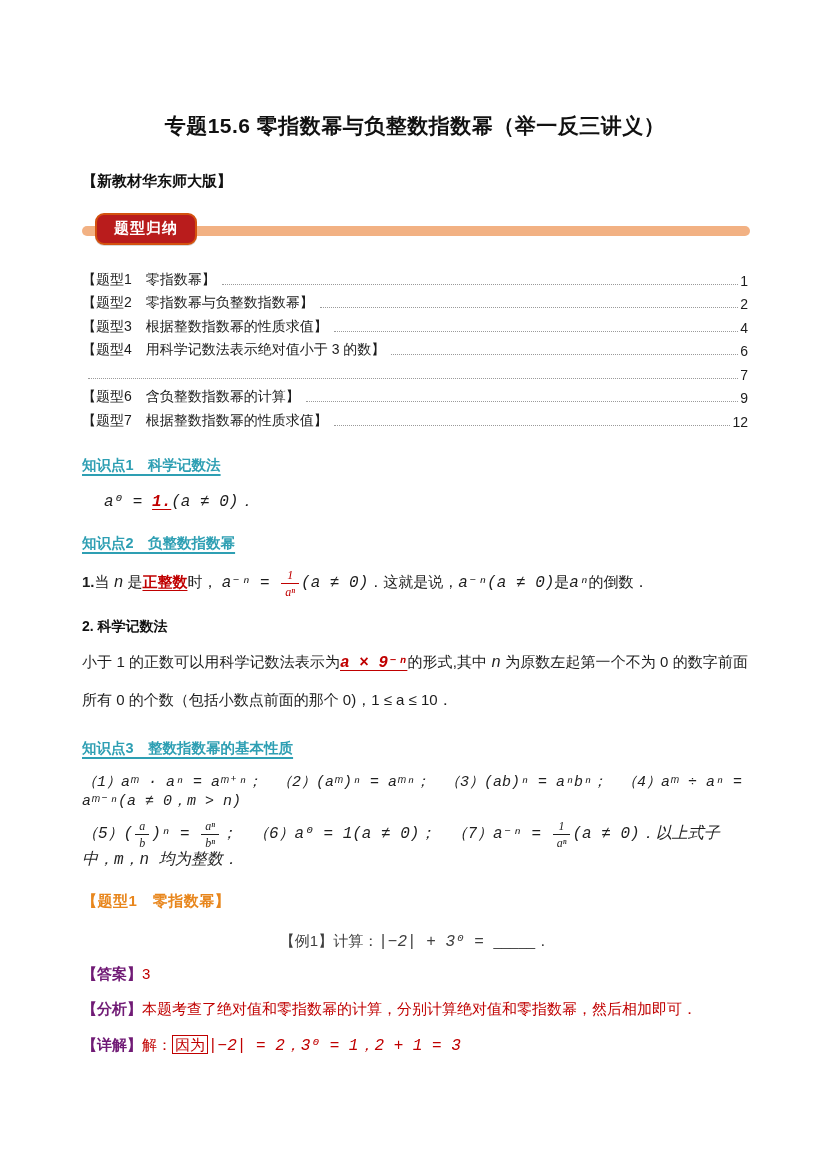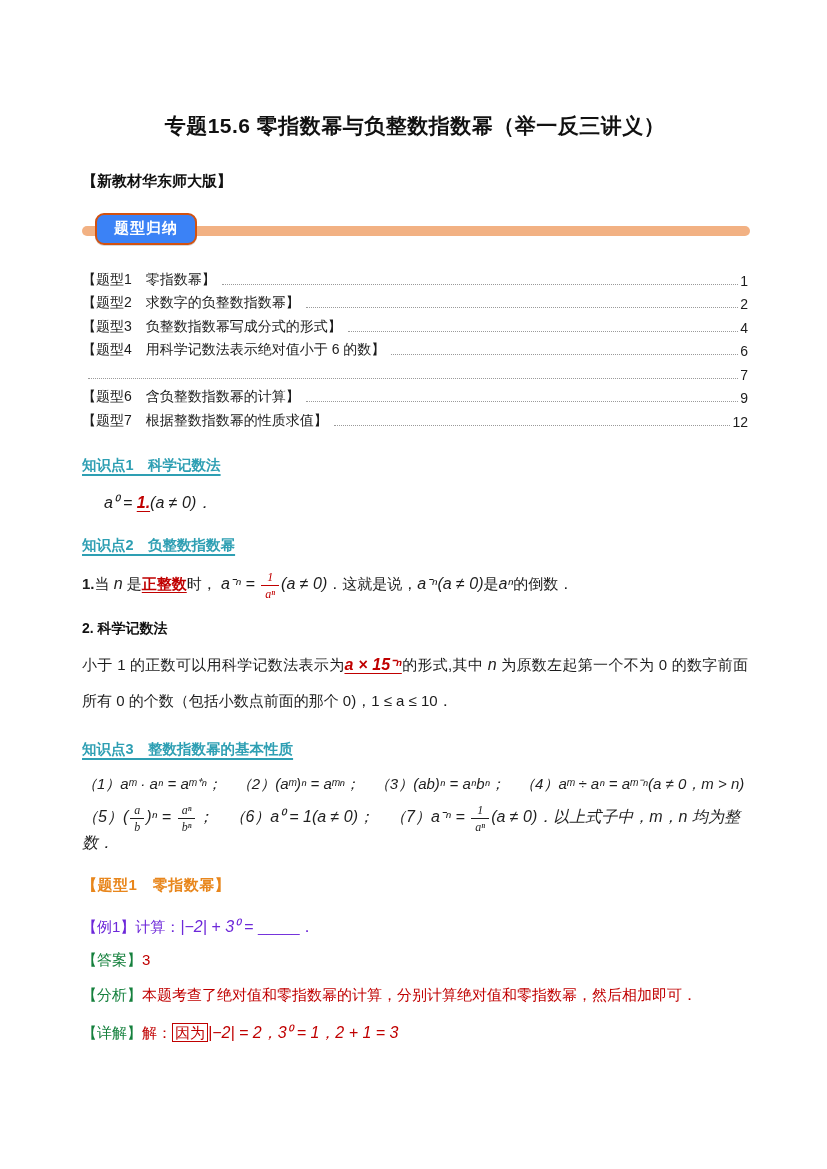--- a/index.html
+++ b/index.html
@@ -25,21 +25,21 @@
   }
 
   
   .section-banner { position:relative; height:34px; margin-top:22px; }
   .banner-bar {
     position:absolute; left:0; right:-2px; top:13px; height:10px;
     background:#f2b183; border-radius:5px;
   }
   .banner-badge {
     position:absolute; left:13px; top:0;
-    background:#3b82f6;
+    background:#b91c1c;
     border:2px solid #d4520f;
     border-radius:9px;
     padding:4px 17px 5px;
     color:#ffffff; font-size:15px; font-weight:700;
     letter-spacing:1px;
     box-shadow:0 1px 0 rgba(0,0,0,0.15);
   }
 
   
   .toc { margin-top:20px; }
@@ -59,21 +59,21 @@
   .kp-heading {
     color:#2e9fb3; font-size:14.5px; font-weight:700;
     text-decoration:underline; text-underline-offset:4px;
     text-decoration-thickness:1.5px;
   }
   .kp1-heading { margin-top:24px; }
   .kp2-heading { margin-top:22px; }
   .kp3-heading { margin-top:22px; }
 
   
-  .math { font-family:Liberation Sans, sans-serif; font-style:italic; font-size:16px; }
+  .math { font-family:Liberation Mono, monospace; font-style:italic; font-size:16px; }
   .body-line { margin-top:16px; font-size:15px; color:#1c1c1c; }
   .indent { padding-left:22px; }
   .red { color:#c00000; }
   .red-underline { color:#c00000; font-weight:700; text-decoration:underline; text-underline-offset:3px; }
   .bold { font-weight:700; }
 
   .frac {
     display:inline-block; vertical-align:-9px; text-align:center;
     font-family:"Liberation Serif", serif; font-style:italic;
     line-height:1; margin:0 2px;
@@ -82,25 +82,25 @@
   .frac .den { display:block; font-size:12px; padding:2px 4px 0; }
 
   .sci-heading { margin-top:20px; font-size:14px; font-weight:700; color:#111; }
   .sci-para { margin-top:8px; font-size:15px; line-height:2.35; color:#1c1c1c; text-align:justify; }
 
   .kp3-line1 { margin-top:14px; font-size:15px; }
   .kp3-line2 { margin-top:10px; font-size:15px; }
 
   
   .topic-heading { margin-top:22px; font-size:15px; font-weight:700; color:#e8861c; letter-spacing:0.5px; }
-  .example-line { margin-top:20px; font-size:15px; color:#6d28d9; }
+  .example-line { margin-top:20px; font-size:15px; color:#404040;text-align:center; }
   .answer-line { margin-top:14px; font-size:15px; }
   .analysis-line { margin-top:16px; font-size:15px; }
   .detail-line { margin-top:16px; font-size:15px; }
-  .label-red { color:#15803d; font-weight:400; }
+  .label-red { color:#701a75; font-weight:700; }
   .boxed { border:1px solid #c00000; padding:0 2px; }
 </style>
 </head>
 <body>
 
 <div class="page">
 
   <h1 class="doc-title">专题15.6 零指数幂与负整数指数幂（举一反三讲义）</h1>
   <div class="doc-subtitle">【新教材华东师大版】</div>
 
@@ -109,31 +109,31 @@
     <div class="banner-badge">题型归纳</div>
   </div>
 
   <div class="toc">
     <div class="toc-row">
       <span class="toc-label">【题型1　零指数幂】</span>
       <span class="toc-dots"></span>
       <span class="toc-page">1</span>
     </div>
     <div class="toc-row">
-      <span class="toc-label">【题型2　求数字的负整数指数幂】</span>
+      <span class="toc-label">【题型2　零指数幂与负整数指数幂】</span>
       <span class="toc-dots"></span>
       <span class="toc-page">2</span>
     </div>
     <div class="toc-row">
-      <span class="toc-label">【题型3　负整数指数幂写成分式的形式】</span>
+      <span class="toc-label">【题型3　根据整数指数幂的性质求值】</span>
       <span class="toc-dots"></span>
       <span class="toc-page">4</span>
     </div>
     <div class="toc-row">
-      <span class="toc-label">【题型4　用科学记数法表示绝对值小于 6 的数】</span>
+      <span class="toc-label">【题型4　用科学记数法表示绝对值小于 3 的数】</span>
       <span class="toc-dots"></span>
       <span class="toc-page">6</span>
     </div>
     <div class="toc-row">
       <span class="toc-dots"></span>
       <span class="toc-page">7</span>
     </div>
     <div class="toc-row">
       <span class="toc-label">【题型6　含负整数指数幂的计算】</span>
       <span class="toc-dots"></span>
@@ -152,21 +152,21 @@
     <span class="math">a⁰ = </span><span class="math red-underline">1.</span><span class="math">(a ≠ 0)．</span>
   </div>
 
   <div class="kp-heading kp2-heading">知识点2　负整数指数幂</div>
   <div class="body-line">
     <span class="bold">1.</span><span>当 </span><span class="math">n</span><span> 是</span><span class="red-underline">正整数</span><span>时， </span><span class="math">a⁻ⁿ = </span><span class="frac red"><span class="num">1</span><span class="den">aⁿ</span></span><span class="math">(a ≠ 0)</span><span>．这就是说，</span><span class="math">a⁻ⁿ(a ≠ 0)</span><span>是</span><span class="math">aⁿ</span><span>的倒数．</span>
   </div>
 
   <div class="sci-heading">2. 科学记数法</div>
   <div class="sci-para">
-    <span>小于 1 的正数可以用科学记数法表示为</span><span class="math red-underline">a × 15⁻ⁿ</span><span>的形式,其中 </span><span class="math">n</span><span> 为原数左起第一个不为 0 的数字前面所有 0 的个数（包括小数点前面的那个 0)，1 ≤ a ≤ 10．</span>
+    <span>小于 1 的正数可以用科学记数法表示为</span><span class="math red-underline">a × 9⁻ⁿ</span><span>的形式,其中 </span><span class="math">n</span><span> 为原数左起第一个不为 0 的数字前面所有 0 的个数（包括小数点前面的那个 0)，1 ≤ a ≤ 10．</span>
   </div>
 
   <div class="kp-heading kp3-heading">知识点3　整数指数幂的基本性质</div>
   <div class="kp3-line1 math">（1）aᵐ · aⁿ = aᵐ⁺ⁿ；　（2）(aᵐ)ⁿ = aᵐⁿ；　（3）(ab)ⁿ = aⁿbⁿ；　（4）aᵐ ÷ aⁿ = aᵐ⁻ⁿ(a ≠ 0，m &gt; n)</div>
   <div class="kp3-line2">
     <span class="math">（5）(</span><span class="frac"><span class="num">a</span><span class="den">b</span></span><span class="math">)ⁿ = </span><span class="frac"><span class="num">aⁿ</span><span class="den">bⁿ</span></span><span class="math">；　（6）a⁰ = 1(a ≠ 0)；　（7）a⁻ⁿ = </span><span class="frac"><span class="num">1</span><span class="den">aⁿ</span></span><span class="math">(a ≠ 0)．以上式子中，m，n 均为整数．</span>
   </div>
 
   <div class="topic-heading">【题型1　零指数幂】</div>
 

